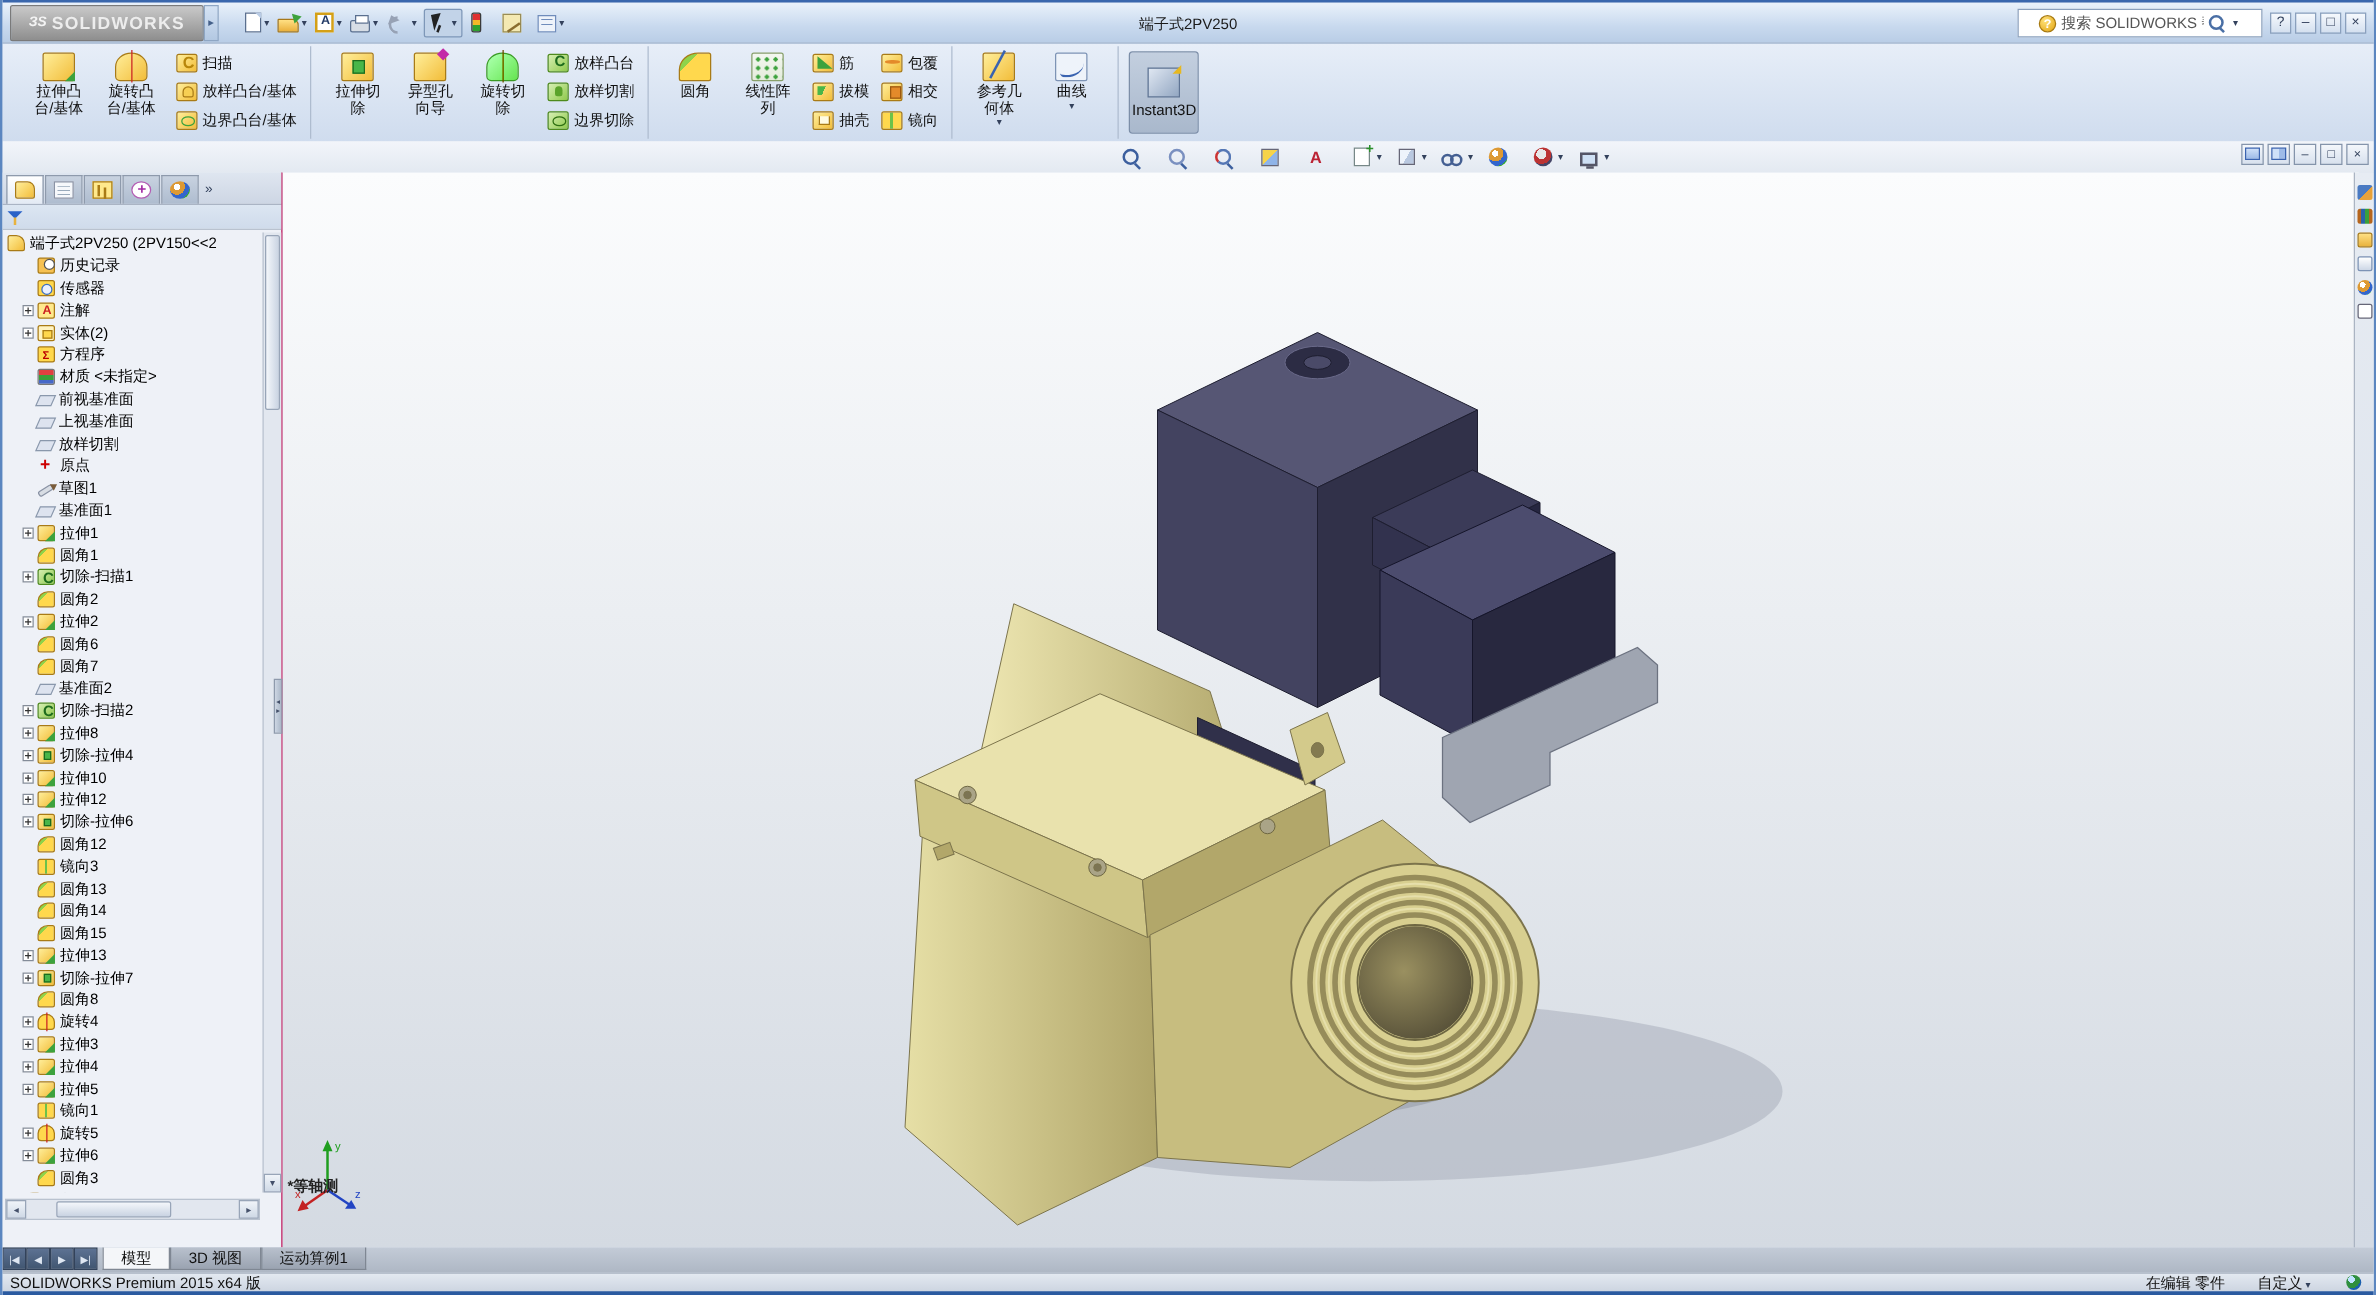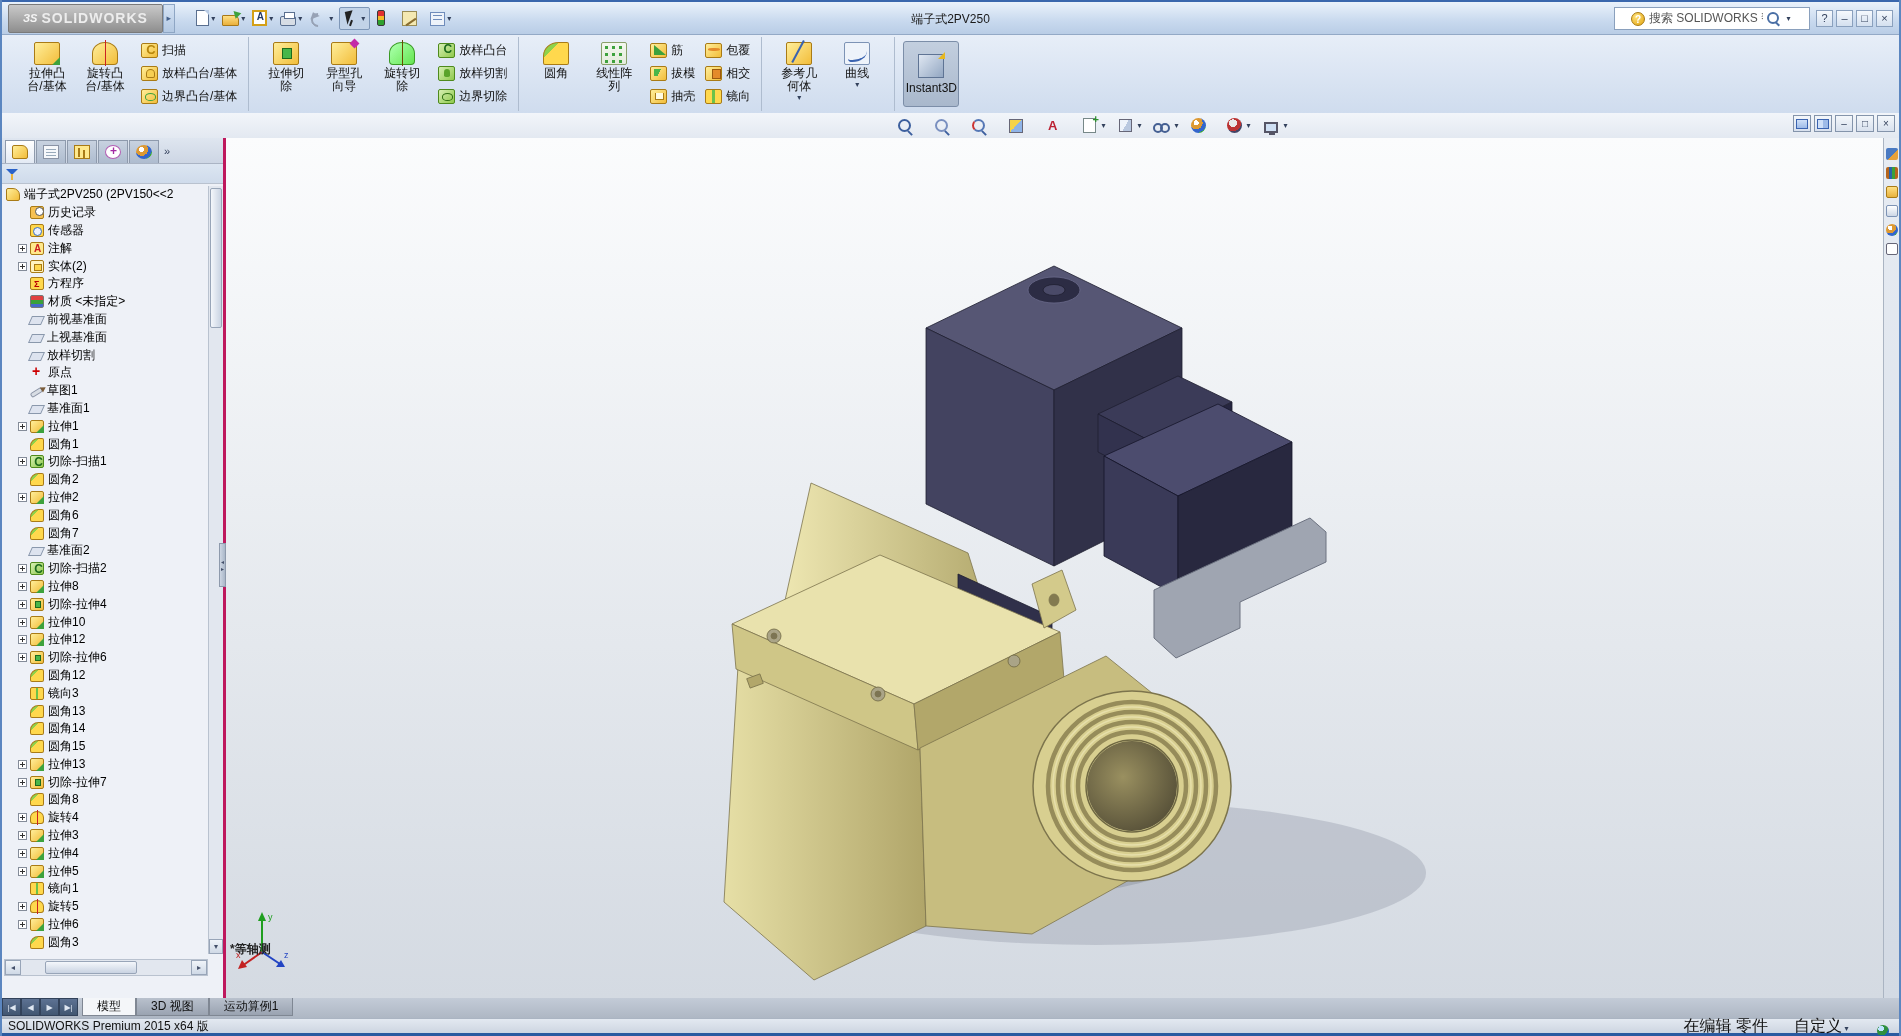--- a/index.html
+++ b/index.html
@@ -129,21 +129,21 @@
   .taskstrip{position:absolute;right:0;top:0;width:16px;height:860px;background:linear-gradient(#e7ecf3,#d3dae4);border-left:1px solid #aab4c2;display:flex;flex-direction:column;align-items:center;padding-top:10px;gap:7px}
   .tp-ic{width:12px;height:12px;border-radius:2px}
   .ic-tp-home{background:linear-gradient(135deg,#4a7ac2 55%,#e8a23a 55%)}
   .ic-tp-lib{background:repeating-linear-gradient(90deg,#b5651d 0 3px,#2a62a8 3px 6px,#3aa03a 6px 9px,#b5651d 9px 12px)}
   .ic-tp-files{background:linear-gradient(#ffe084,#e8b23e);border:1px solid #a97b16}
   .ic-tp-palette{background:linear-gradient(#fff,#cdd7e6);border:1px solid #7d93b5}
   .ic-tp-appearance{border-radius:50%;background:radial-gradient(circle at 35% 32%,#fff 0 20%,#d93 20% 50%,#36c 50% 75%,#3a3 75%)}
   .ic-tp-props{background:#fff;border:1px solid #667}
 
   
-  .treepanel{position:absolute;left:0;top:0;width:224px;height:860px;background:#eef1f7;border-right:3px solid #be185d}
+  .treepanel{position:absolute;left:0;top:0;width:224px;height:860px;background:#eef1f7;border-right:1px solid #be185d}
   .mgr-tabs{height:26px;display:flex;align-items:flex-end;background:linear-gradient(#dfe6f0,#cdd6e4);border-bottom:1px solid #aab4c4;padding-left:3px;gap:1px}
   .mtab{width:30px;height:23px;border:1px solid #8e9aac;border-bottom:none;background:linear-gradient(#c8d2e0,#aebccf);display:flex;align-items:center;justify-content:center}
   .mtab.active{background:linear-gradient(#ffffff,#e3eaf4)}
   .mi{width:16px;height:14px;position:relative;display:inline-block}
   .ic-fm{background:linear-gradient(135deg,#ffee9a,#f2bd3a);border:1px solid #a97b16;border-radius:2px 6px 2px 2px}
   .ic-pm{background:#f6f8fb;border:1px solid #8a93a5}
   .ic-pm::after{content:"";position:absolute;left:2px;top:3px;right:2px;height:7px;background:repeating-linear-gradient(#9ab 0 1px,transparent 1px 3px)}
   .ic-cm{background:#ffe98c;border:1px solid #a97b16}
   .ic-cm::after{content:"";position:absolute;left:3px;top:2px;width:2px;height:9px;background:#a97b16;box-shadow:5px 2px 0 #a97b16}
   .ic-dx{background:#fff;border:1px solid #b35db3;border-radius:50%}
@@ -173,21 +173,21 @@
   .splitter{position:absolute;left:217px;top:405px;width:7px;height:44px;background:linear-gradient(90deg,#cdd6e3,#aab7c8);border:1px solid #8e9aac;display:flex;flex-direction:column;align-items:center;justify-content:center;color:#44506a;font-size:6px}
   .splitter::before{content:"◂"}.splitter::after{content:"▸"}
 
   
   .bottombar{position:absolute;left:0;top:998px;width:100%;height:20px;background:linear-gradient(#c3cbd7,#aeb7c4);display:flex;align-items:flex-start}
   .navbtn{width:19px;height:18px;background:linear-gradient(#5d7293,#415671);border:1px solid #32425a;color:#dfe7f2;font-size:8px;text-align:center;line-height:17px}
   .btab{height:18px;padding:0 14px;background:linear-gradient(#b9c1cd,#9aa3b1);border:1px solid #7f8793;border-top:none;font-size:12px;color:#101010;display:flex;align-items:center}
   .btab.active{background:#f4f6f9;font-weight:normal}
   .statusbar{position:absolute;left:0;top:1018px;width:100%;height:18px;background:linear-gradient(#e3e9f1,#cdd5e1);border-top:1px solid #aab4c2;display:flex;align-items:center;padding:0 6px;border-bottom:3px solid #2a5aa0}
   .status-left{flex:1;font-size:12px;color:#111}
-  .status-right{display:flex;align-items:flex-end;gap:26px;font-size:16px;color:#111;margin-right:4px}
+  .status-right{display:flex;align-items:center;gap:26px;font-size:12px;color:#111;margin-right:4px}
   .status-ball{width:12px;height:12px;border-radius:50%;background:radial-gradient(circle at 35% 30%,#bfe3ff 0 25%,#2f8f3f 25% 60%,#1a5fae 60%)}
 </style>
 </head>
 <body>
 
 <div class="app">
 
   <div class="titlebar">
     <div class="logo">
       <span class="lp">ЗS</span>

